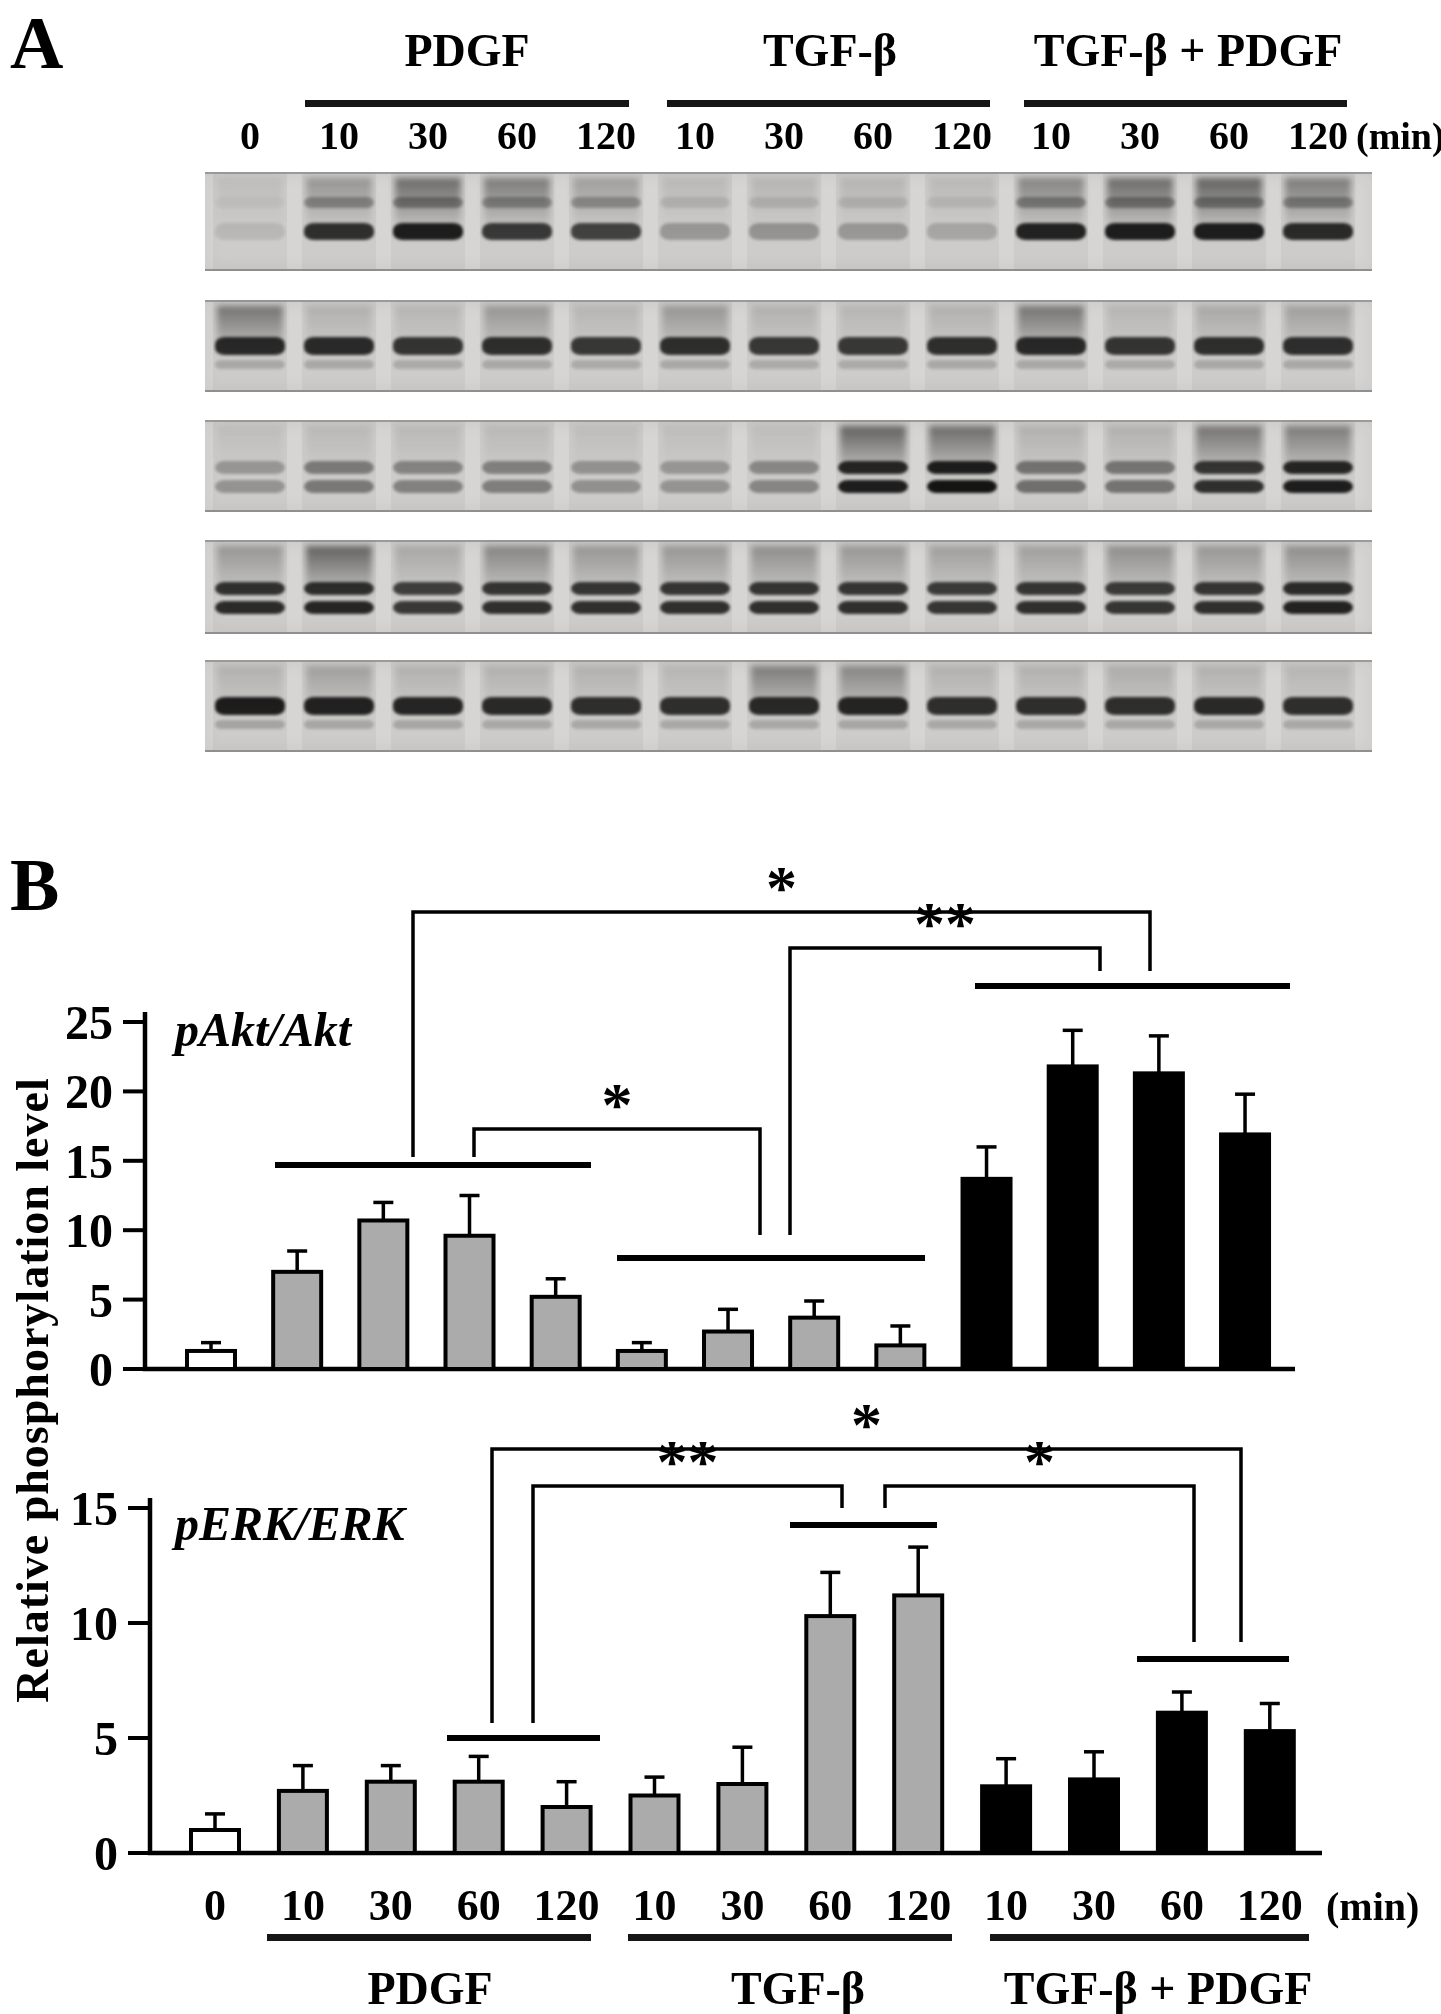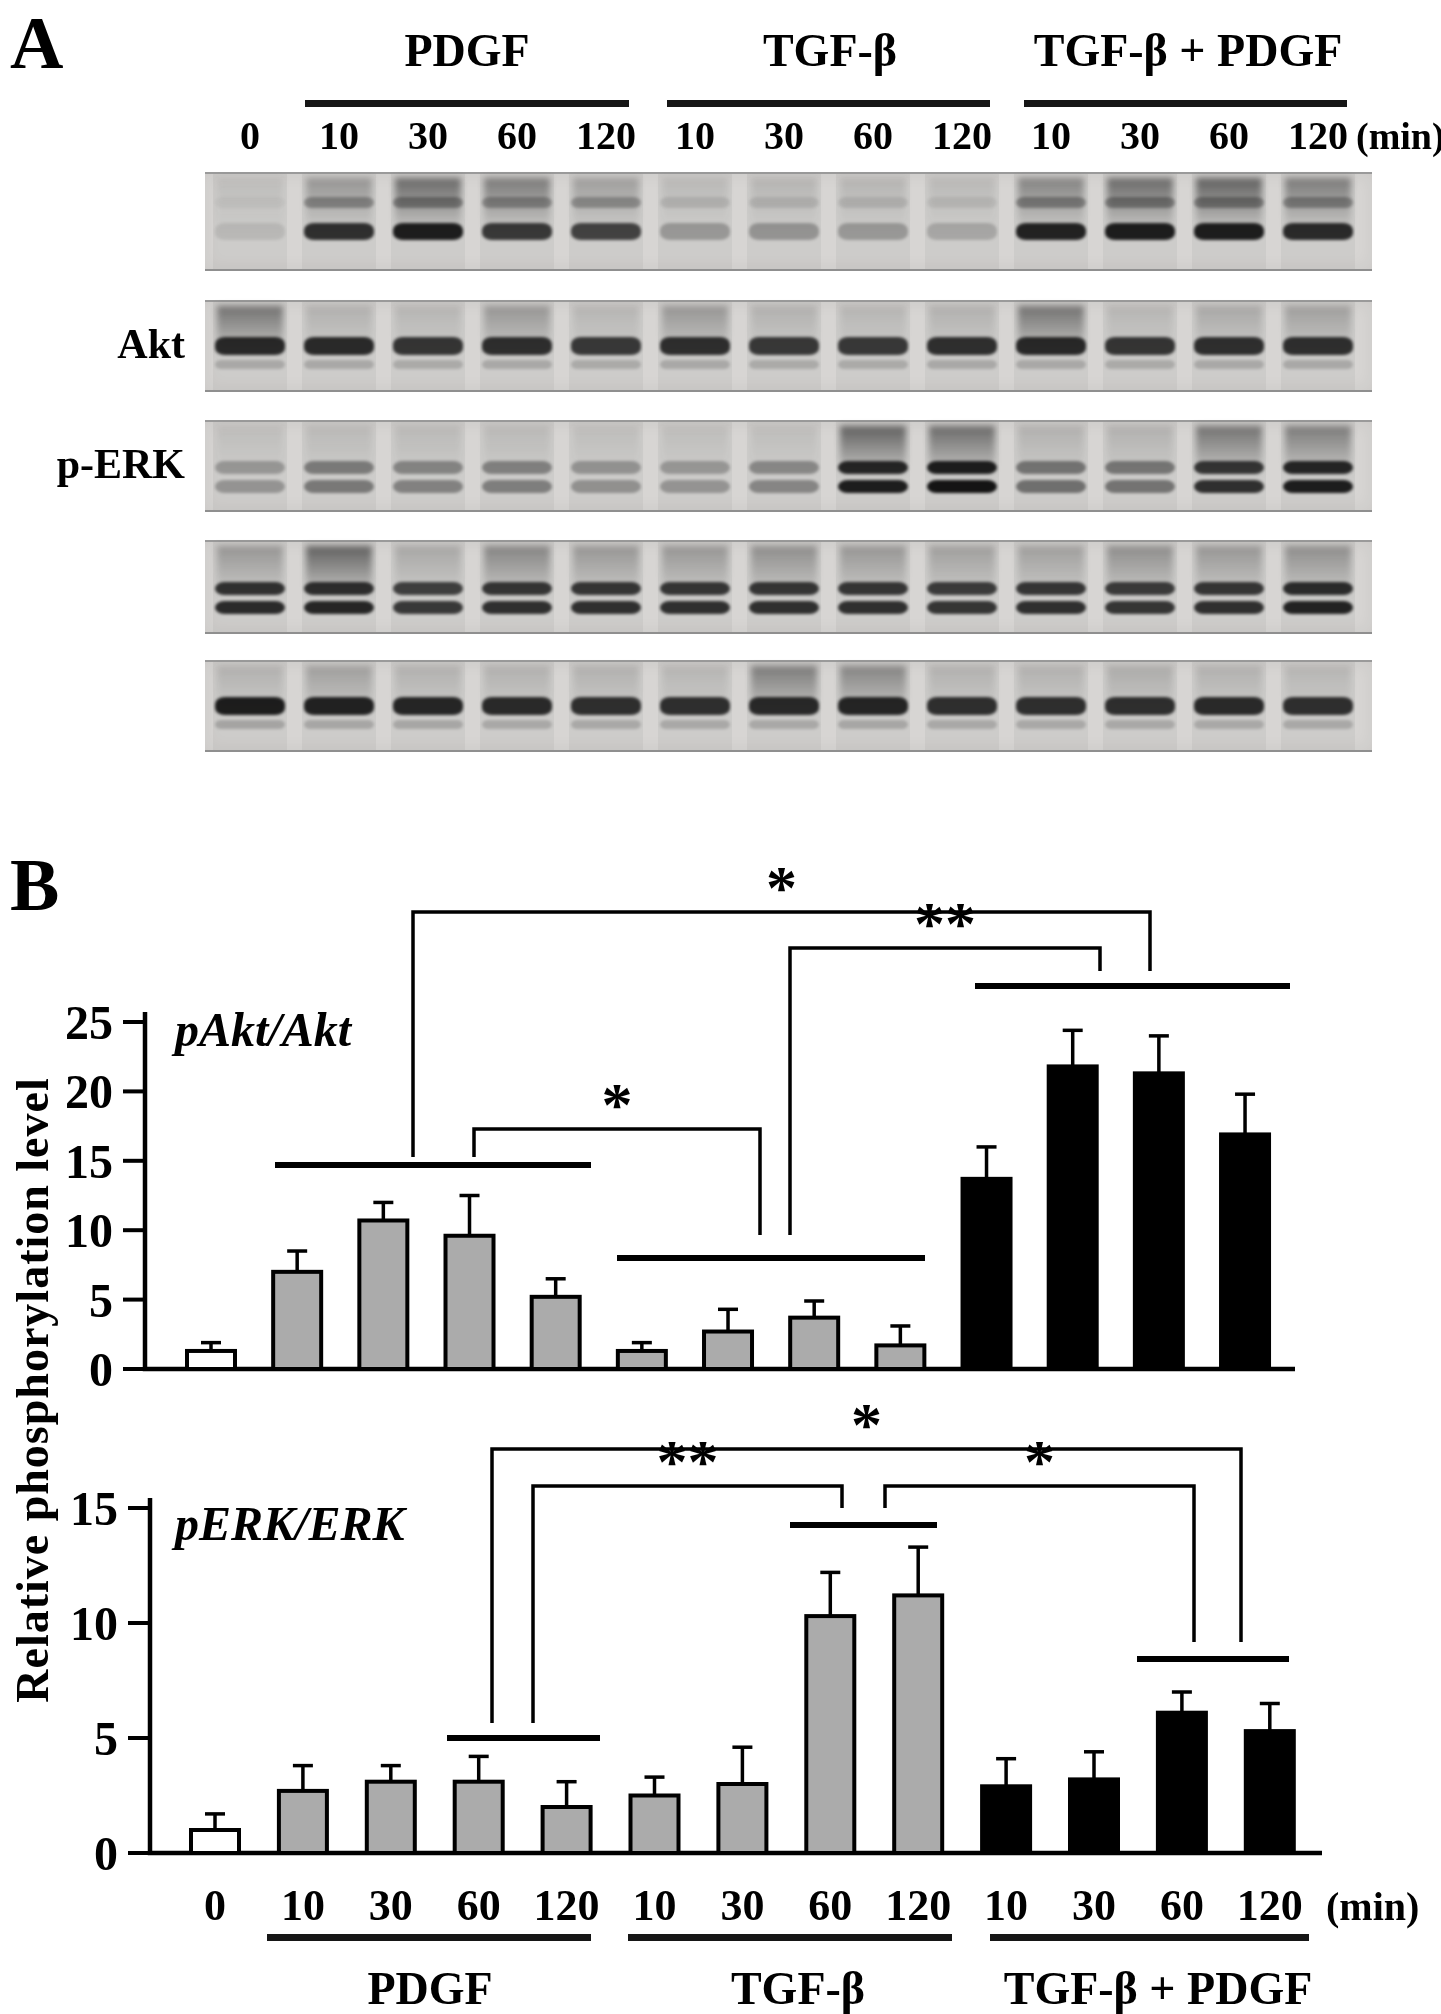--- a/index.html
+++ b/index.html
@@ -117,21 +117,20 @@
           <div class="smear" style="background:linear-gradient(rgba(25,25,25,0.60),rgba(25,25,25,0))"></div>
           <div class="band" style="top:52%;height:17px;opacity:0.95"></div>
           <div class="band" style="top:24%;height:11px;opacity:0.36"></div>
         </div>
         <div class="lane" style="left:1076px;width:74px">
           <div class="smear" style="background:linear-gradient(rgba(25,25,25,0.45),rgba(25,25,25,0))"></div>
           <div class="band" style="top:52%;height:17px;opacity:0.88"></div>
           <div class="band" style="top:24%;height:11px;opacity:0.33"></div>
         </div>
       </div>
-      <div class="abs blot-label" style="left:0;top:300px;width:185px;height:88px">Akt</div>
       <div class="abs strip" style="left:205px;top:300px;width:1167px;height:88px">
         <div class="lane" style="left:8px;width:74px">
           <div class="smear" style="background:linear-gradient(rgba(25,25,25,0.50),rgba(25,25,25,0))"></div>
           <div class="band" style="top:40%;height:18px;opacity:0.88"></div>
           <div class="band" style="top:66%;height:9px;opacity:0.19"></div>
         </div>
         <div class="lane" style="left:97px;width:74px">
           <div class="smear" style="background:linear-gradient(rgba(25,25,25,0.15),rgba(25,25,25,0))"></div>
           <div class="band" style="top:40%;height:18px;opacity:0.88"></div>
           <div class="band" style="top:66%;height:9px;opacity:0.19"></div>
@@ -185,21 +184,20 @@
           <div class="smear" style="background:linear-gradient(rgba(25,25,25,0.20),rgba(25,25,25,0))"></div>
           <div class="band" style="top:40%;height:18px;opacity:0.85"></div>
           <div class="band" style="top:66%;height:9px;opacity:0.19"></div>
         </div>
         <div class="lane" style="left:1076px;width:74px">
           <div class="smear" style="background:linear-gradient(rgba(25,25,25,0.25),rgba(25,25,25,0))"></div>
           <div class="band" style="top:40%;height:18px;opacity:0.85"></div>
           <div class="band" style="top:66%;height:9px;opacity:0.19"></div>
         </div>
       </div>
-      <div class="abs blot-label" style="left:0;top:420px;width:185px;height:88px">p-ERK</div>
       <div class="abs strip" style="left:205px;top:420px;width:1167px;height:88px">
         <div class="lane" style="left:8px;width:74px">
           <div class="smear" style="background:linear-gradient(rgba(25,25,25,0.08),rgba(25,25,25,0))"></div>
           <div class="band" style="top:44%;height:13px;opacity:0.28"></div>
           <div class="band" style="top:66%;height:13px;opacity:0.30"></div>
         </div>
         <div class="lane" style="left:97px;width:74px">
           <div class="smear" style="background:linear-gradient(rgba(25,25,25,0.10),rgba(25,25,25,0))"></div>
           <div class="band" style="top:44%;height:13px;opacity:0.43"></div>
           <div class="band" style="top:66%;height:13px;opacity:0.45"></div>

